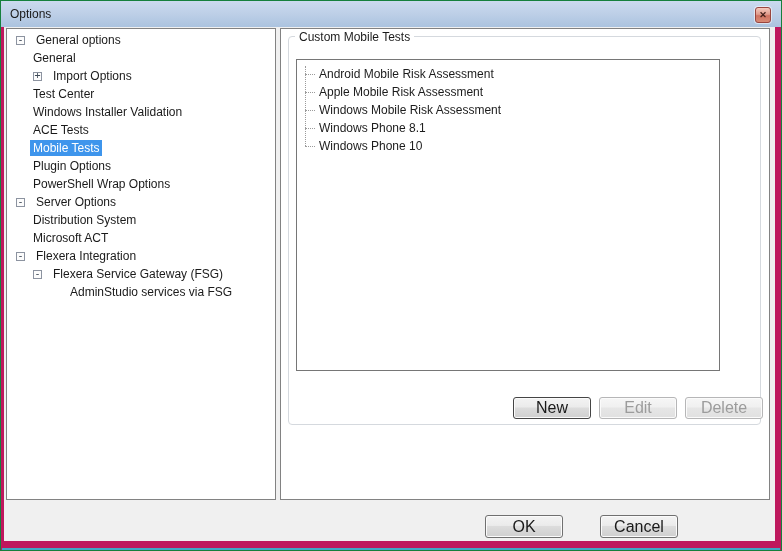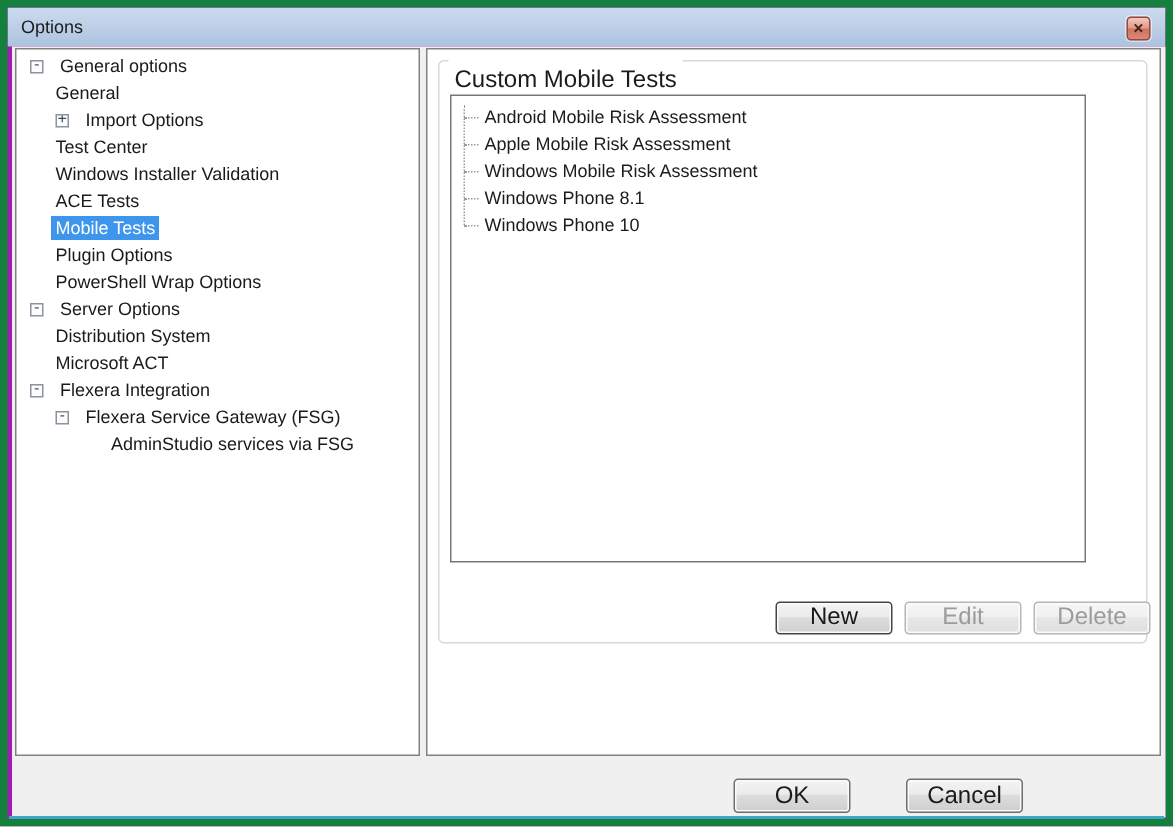--- a/index.html
+++ b/index.html
@@ -1,20 +1,20 @@
 <!DOCTYPE html>
 <html><head>
 <meta charset="utf-8">
 <style>
   * { margin:0; padding:0; box-sizing:border-box; cursor:default; }
   html,body { background:#ffffff; font-family:"Liberation Sans", sans-serif; }
 
   .dialog {
     position:relative; width:782px; height:551px;
-    border:5px solid #15803d; background:#a21caf; overflow:hidden;
+    border:1px solid #15803d; background:#be185d; overflow:hidden;
     box-shadow: inset 0 1px 0 #dfe7f2;
   }
 
   
   .titlebar {
     position:absolute; left:0; top:0; right:0; height:26px;
     background:linear-gradient(to bottom,#cbdaef 0%,#bdcfe7 50%,#abc3df 100%);
   }
   .title {
     position:absolute; left:9px; top:0; line-height:26px;
@@ -60,21 +60,21 @@
   .rightpanel {
     position:absolute; left:276px; top:1px; width:490px; height:472px;
     background:#ffffff; border:1px solid #828282;
   }
   .groupbox {
     position:absolute; left:7px; top:7px; width:473px; height:389px;
     border:1px solid #d5d9de; border-radius:4px;
   }
   .grouplabel {
     position:absolute; top:-7px; left:6px; background:#ffffff;
-    padding:11px 4px; font-size:16px; color:#1b1b1b; white-space:nowrap;
+    padding:0 4px; font-size:12px; color:#1b1b1b; white-space:nowrap;
   }
   .listbox {
     position:absolute; left:7px; top:22px; width:424px; height:312px;
     background:#ffffff; border:1px solid #767676; padding-top:5px;
     overflow:hidden;
   }
   .vline { position:absolute; left:8px; top:6px; height:80px; width:0; border-left:1px dotted #9b9b9b; }
   .mitem { position:relative; height:18px; display:flex; align-items:center; padding-left:8px; font-size:12px; color:#1c1c1c; white-space:nowrap; }
   .mitem::before { content:""; width:10px; height:0; border-top:1px dotted #9b9b9b; margin-right:4px; }
 

